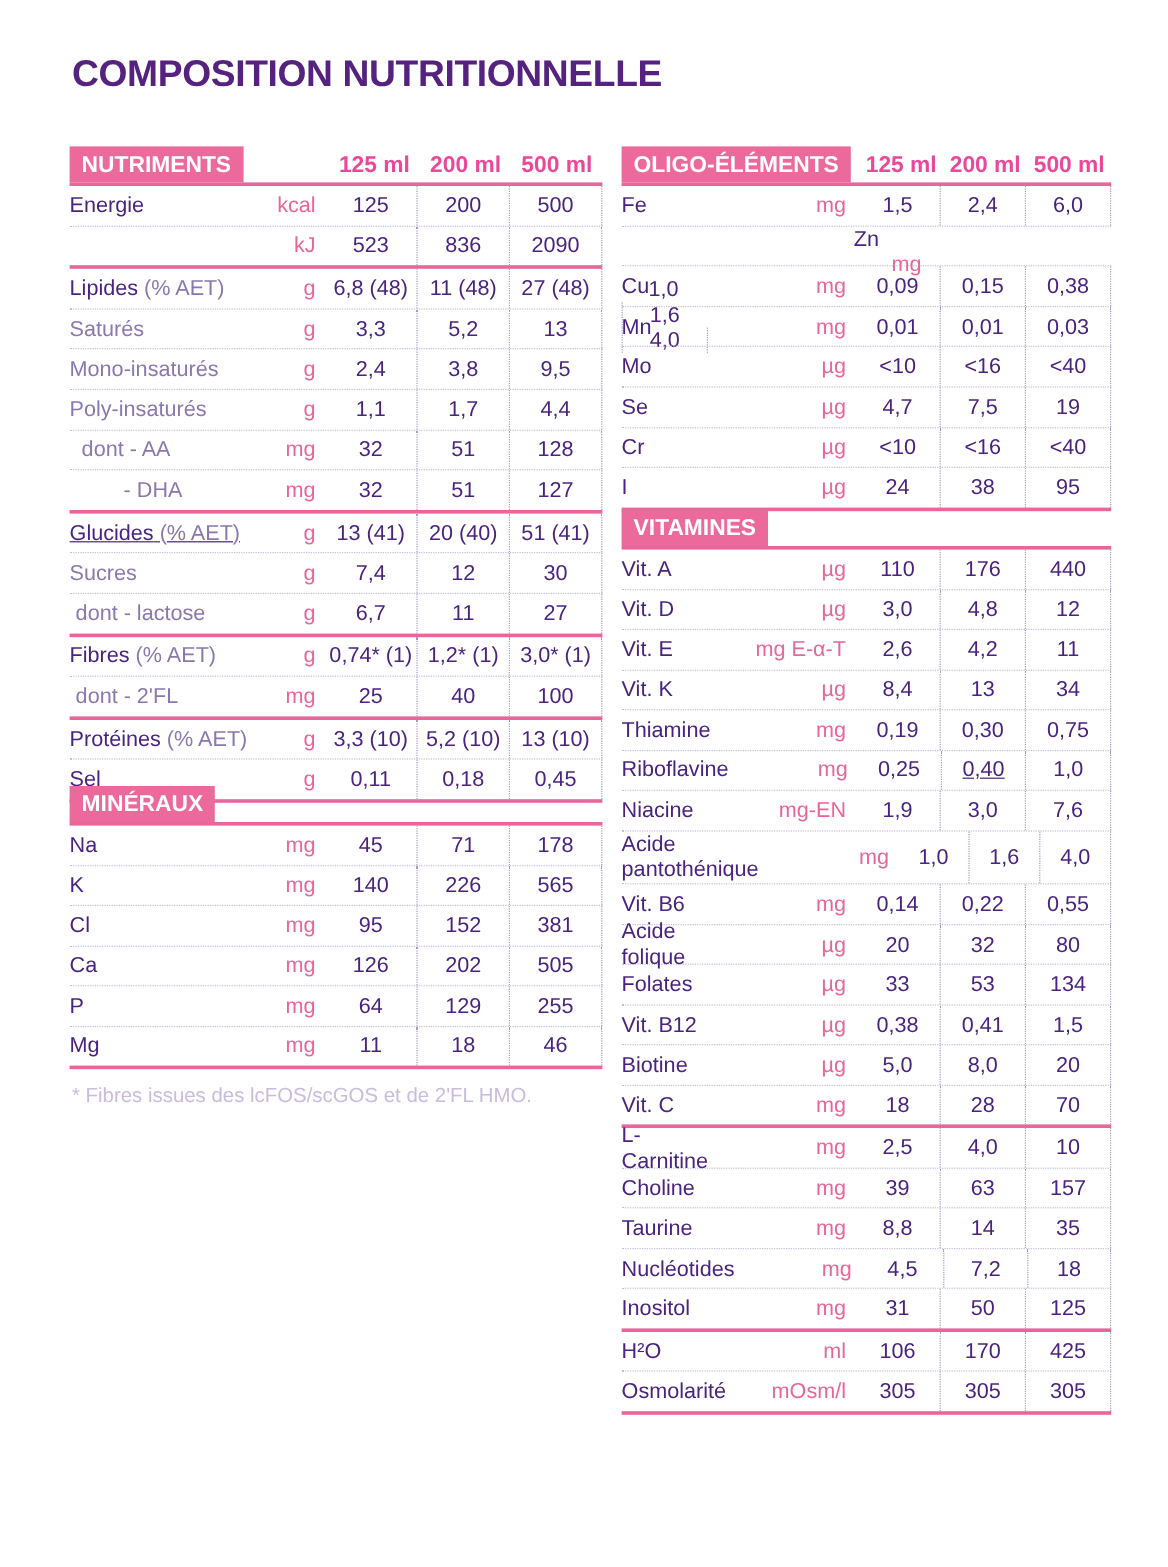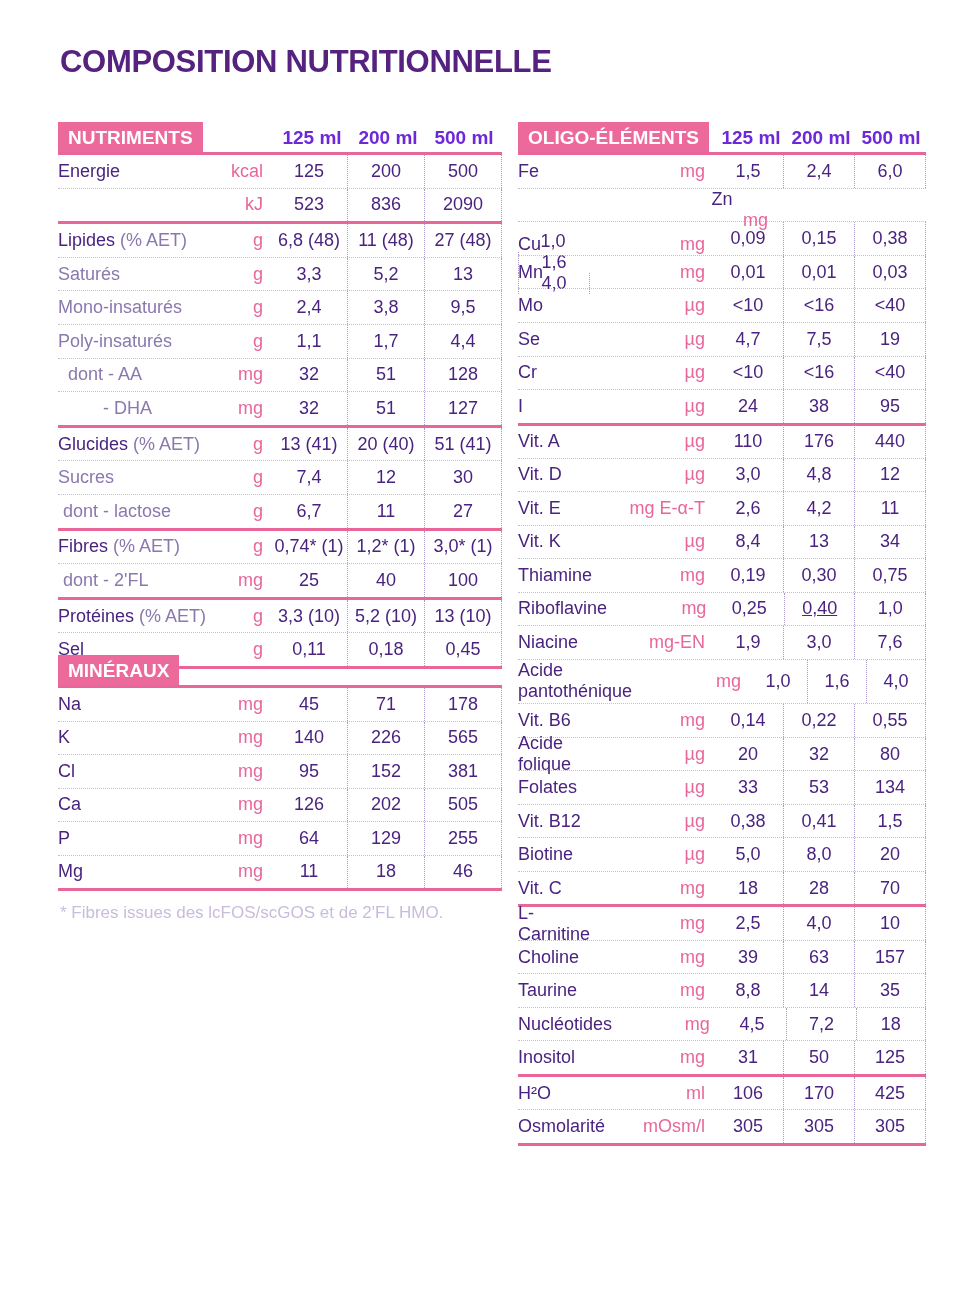--- a/index.html
+++ b/index.html
@@ -2,21 +2,21 @@
 <html><head>
 <meta charset="utf-8">
 <style>
   html, body { margin:0; padding:0; background:#ffffff; }
   body { width:973px; height:1306px; position:relative; font-family:"Liberation Sans", sans-serif; color:#4a2380; overflow:hidden; }
   .title { position:absolute; left:60px; top:44px; font-size:31px; font-weight:bold; color:#55237f; letter-spacing:-0.3px; }
   .tbl { position:absolute; }
   .hdr { display:flex; align-items:flex-end; height:30px; border-bottom:3px solid #e8669a; }
   .badge { background:#ec6a9b; color:#fff; font-weight:bold; font-size:19px; padding:0 10px; height:30px; line-height:31px; box-sizing:border-box; }
   .hcols { display:flex; margin-left:auto; }
-  .hcol { font-weight:bold; font-size:19px; color:#6d28d9; text-align:center; line-height:28px; }
+  .hcol { font-weight:bold; font-size:19px; color:#ec4899; text-align:center; line-height:28px; }
   .row { display:flex; align-items:center; border-bottom:1px dotted #c9bcd6; position:relative; }
   .row.sep { border-bottom:3px solid #e8669a; }
   .name { flex:1; font-size:18px; color:#4a2380; white-space:nowrap; }
   .name.light { color:#8a78ae; font-weight:normal; }
   .name .pct { color:#8a78ae; }
   .unit { color:#e8669a; font-size:18px; text-align:right; }
   .val { font-size:18px; color:#4a2380; text-align:center; border-left:1px dotted #a898c6; align-self:stretch; display:flex; align-items:center; justify-content:center; }
   .val.first { border-left:none; }
   .lastcol { border-right:1px dotted #a898c6; }
   .footnote { position:absolute; left:60px; top:903px; font-size:17px; color:#c9bcdc; }
@@ -85,21 +85,21 @@
       <div class="val lastcol" style="width: 76px;">128</div>
     </div>
     <div class="row sep" style="height: 32.6px;">
       <div class="name light" style="white-space: pre-wrap;"><span>         - DHA</span></div>
       <div class="unit" style="width: 50px; padding-right: 8px;">mg</div>
       <div class="val first" style="width: 76px;">32</div>
       <div class="val" style="width: 76px;">51</div>
       <div class="val lastcol" style="width: 76px;">127</div>
     </div>
     <div class="row" style="height: 32.6px;">
-      <div class="name" style="white-space: pre-wrap;"><span>Glucides</span><span class="pct"> (% AET)</span></div>
+      <div class="name" style="white-space: pre-wrap; text-decoration: underline;"><span>Glucides</span><span class="pct"> (% AET)</span></div>
       <div class="unit" style="width: 50px; padding-right: 8px;">g</div>
       <div class="val first" style="width: 76px;">13 (41)</div>
       <div class="val" style="width: 76px;">20 (40)</div>
       <div class="val lastcol" style="width: 76px;">51 (41)</div>
     </div>
     <div class="row" style="height: 32.6px;">
       <div class="name light" style="white-space: pre-wrap;"><span>Sucres</span></div>
       <div class="unit" style="width: 50px; padding-right: 8px;">g</div>
       <div class="val first" style="width: 76px;">7,4</div>
       <div class="val" style="width: 76px;">12</div>
@@ -208,21 +208,21 @@
       <div class="val" style="width: 70px;">2,4</div>
       <div class="val lastcol" style="width: 70px;">6,0</div>
     </div>
     <div class="row" style="height: 32.6px; flex-direction: column;">
       <div class="name" style="white-space: pre-wrap;"><span>Zn</span></div>
       <div class="unit" style="width: 100px; padding-right: 8px;">mg</div>
       <div class="val first" style="width: 70px;">1,0</div>
       <div class="val" style="width: 70px;">1,6</div>
       <div class="val lastcol" style="width: 70px;">4,0</div>
     </div>
-    <div class="row" style="height: 32.6px; align-items: flex-end;">
+    <div class="row" style="height: 32.6px;">
       <div class="name" style="white-space: pre-wrap;"><span>Cu</span></div>
       <div class="unit" style="width: 100px; padding-right: 8px;">mg</div>
       <div class="val first" style="width: 70px;">0,09</div>
       <div class="val" style="width: 70px;">0,15</div>
       <div class="val lastcol" style="width: 70px;">0,38</div>
     </div>
     <div class="row" style="height: 32.6px;">
       <div class="name" style="white-space: pre-wrap;"><span>Mn</span></div>
       <div class="unit" style="width: 100px; padding-right: 8px;">mg</div>
       <div class="val first" style="width: 70px;">0,01</div>
@@ -253,20 +253,23 @@
     <div class="row sep" style="height: 32.6px;">
       <div class="name" style="white-space: pre-wrap;"><span>I</span></div>
       <div class="unit" style="width: 100px; padding-right: 8px;">µg</div>
       <div class="val first" style="width: 70px;">24</div>
       <div class="val" style="width: 70px;">38</div>
       <div class="val lastcol" style="width: 70px;">95</div>
     </div>
   </div>
 
 <div class="tbl" id="t-vit" style="left:518px; top:425px; width:408px;">
+    <div class="hdr">
+      <div class="badge">VITAMINES</div>
+    </div>
     <div class="row" style="height: 32.5px;">
       <div class="name" style="white-space: pre-wrap;"><span>Vit. A</span></div>
       <div class="unit" style="width: 100px; padding-right: 8px;">µg</div>
       <div class="val first" style="width: 70px;">110</div>
       <div class="val" style="width: 70px;">176</div>
       <div class="val lastcol" style="width: 70px;">440</div>
     </div>
     <div class="row" style="height: 32.5px;">
       <div class="name" style="white-space: pre-wrap;"><span>Vit. D</span></div>
       <div class="unit" style="width: 100px; padding-right: 8px;">µg</div>

